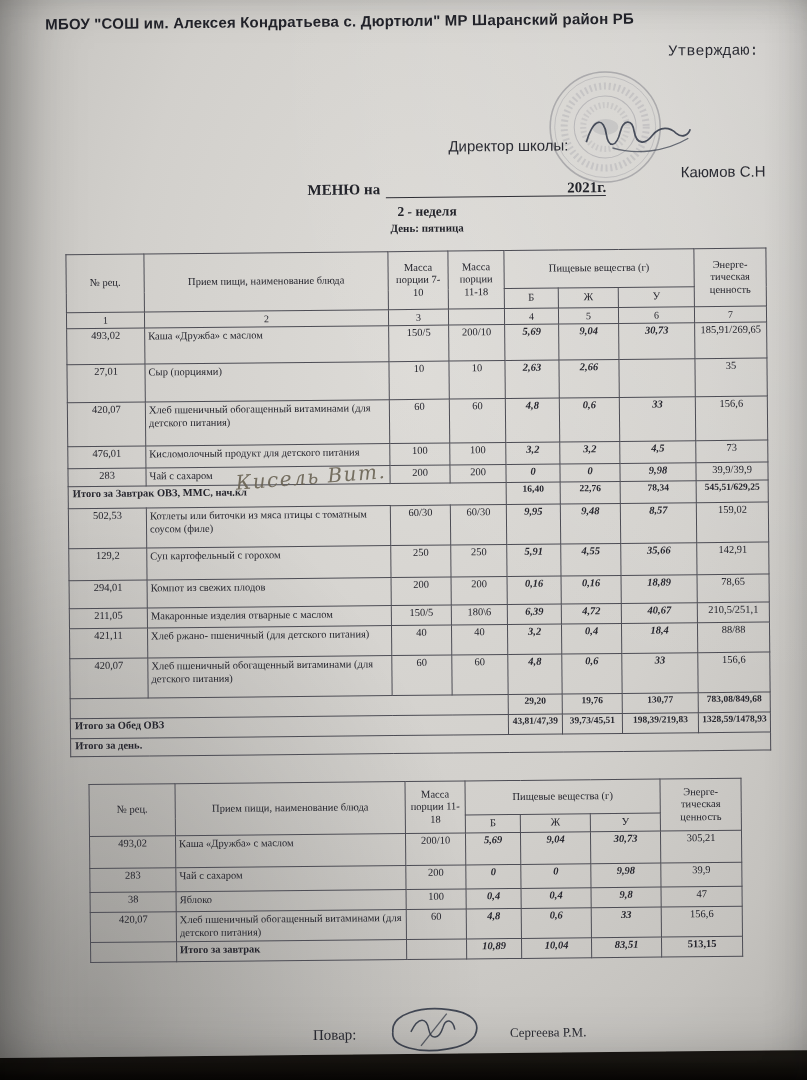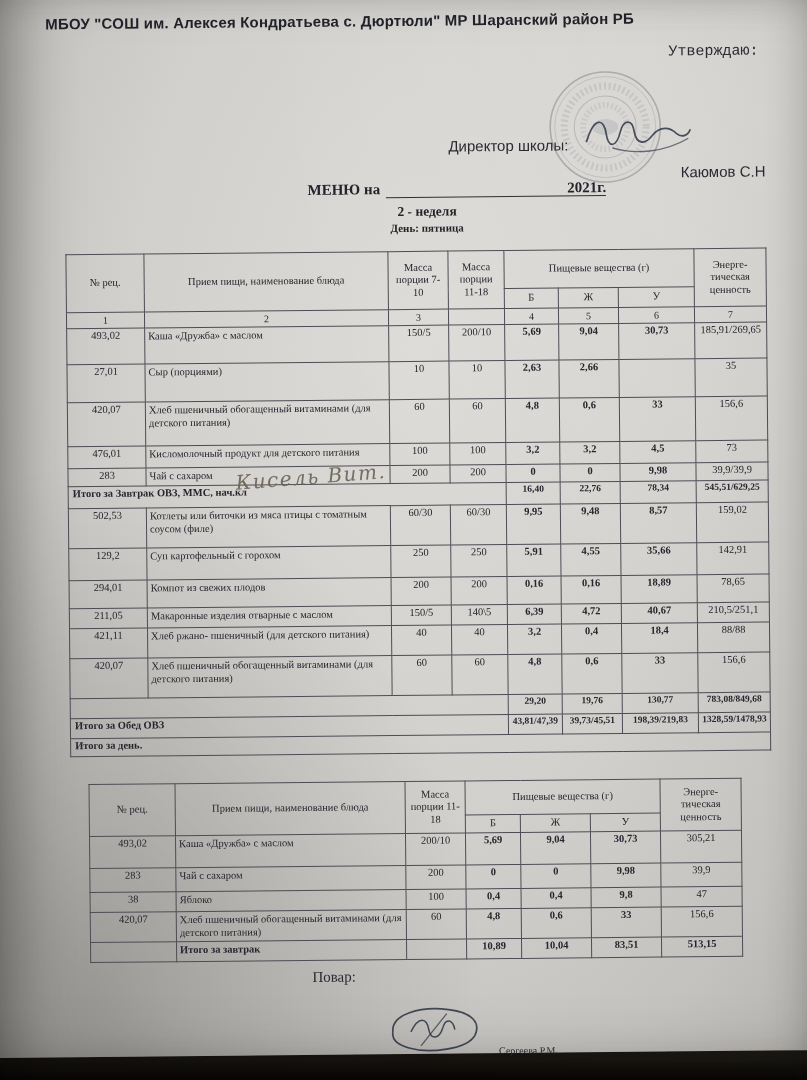--- a/index.html
+++ b/index.html
@@ -43,21 +43,21 @@
          font-weight:bold;font-size:11px;color:#23242b;}
 
   .menu-table{border-collapse:collapse;table-layout:fixed;position:absolute;
          border:1.5px solid #3f3f47;}
   .menu-table th,.menu-table td{border:1px solid #4d4d55;padding:1px 3px;
          font-family:"Liberation Serif",serif;font-size:10.5px;color:#26262e;
          overflow:hidden;}
   .menu-table th{font-weight:normal;vertical-align:middle;text-align:center;line-height:1.15;}
   .menu-table td.name{text-align:left;vertical-align:top;line-height:1.25;}
   .menu-table td.num{text-align:center;vertical-align:top;}
-  .menu-table td.bv{font-weight:bold;}
+  .menu-table td.bv{font-weight:bold;font-style:italic;}
   .menu-table td.tv{font-weight:bold;font-size:9.5px;text-align:center;vertical-align:top;}
   .menu-table td.tl{font-weight:bold;text-align:left;vertical-align:top;padding-left:4px;}
   .colnums th{font-size:10px;}
 
   .t1{top:251px;left:68px;width:700px;}
   .t1 thead tr:nth-child(1){height:38px;}
   .t1 thead tr:nth-child(2){height:20px;}
   .t1 thead tr:nth-child(3){height:16px;}
   .t1 tbody tr:nth-child(1){height:36px;}
   .t1 tbody tr:nth-child(2){height:38px;}
@@ -82,23 +82,23 @@
   .t2 tbody tr:nth-child(2){height:24px;}
   .t2 tbody tr:nth-child(3){height:20px;}
   .t2 tbody tr:nth-child(4){height:30px;}
   .t2 tbody tr:nth-child(5){height:20px;}
   .t2 tbody tr:last-child td{font-weight:bold;}
 
   .hand-note{position:absolute;top:464px;left:236px;z-index:3;
          font-family:"DejaVu Serif",serif;font-style:italic;font-size:20px;
          letter-spacing:1.5px;color:#6a6354;transform:rotate(-4deg);opacity:.9;}
 
-  .cook-label{position:absolute;top:968px;left:308px;font-size:15px;color:#2a2b33;}
+  .cook-label{position:absolute;top:1026px;left:308px;font-size:15px;color:#2a2b33;}
   .cook-sig{position:absolute;top:1002px;left:372px;}
-  .cook-name{position:absolute;top:1026px;left:494px;font-size:10px;color:#2a2b33;margin-top:20px;}
+  .cook-name{position:absolute;top:1026px;left:505px;font-size:13px;color:#2a2b33;}
 </style>
 </head>
 <body>
 
 <div class="photo">
   <div class="paper">
     <div class="content">
 
       <div class="school-header">МБОУ "СОШ им. Алексея Кондратьева с. Дюртюли" МР Шаранский район РБ</div>
       <div class="approve">Утверждаю:</div>
@@ -248,21 +248,21 @@
               <td class="num">200</td>
               <td class="num bv">0,16</td>
               <td class="num bv">0,16</td>
               <td class="num bv">18,89</td>
               <td class="num">78,65</td>
             </tr>
             <tr>
               <td class="num">211,05</td>
               <td class="name">Макаронные изделия отварные с маслом</td>
               <td class="num">150/5</td>
-              <td class="num">140\5</td>
+              <td class="num">180\6</td>
               <td class="num bv">6,39</td>
               <td class="num bv">4,72</td>
               <td class="num bv">40,67</td>
               <td class="num">210,5/251,1</td>
             </tr>
             <tr>
               <td class="num">421,11</td>
               <td class="name">Хлеб ржано- пшеничный  (для детского питания)</td>
               <td class="num">40</td>
               <td class="num">40</td>

